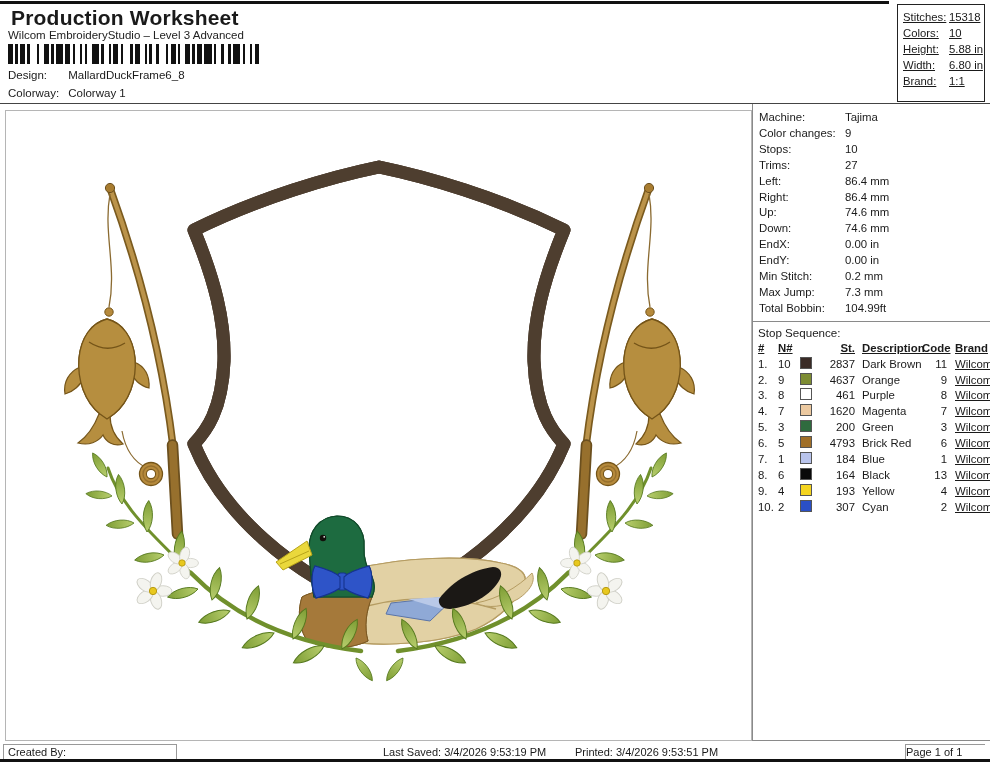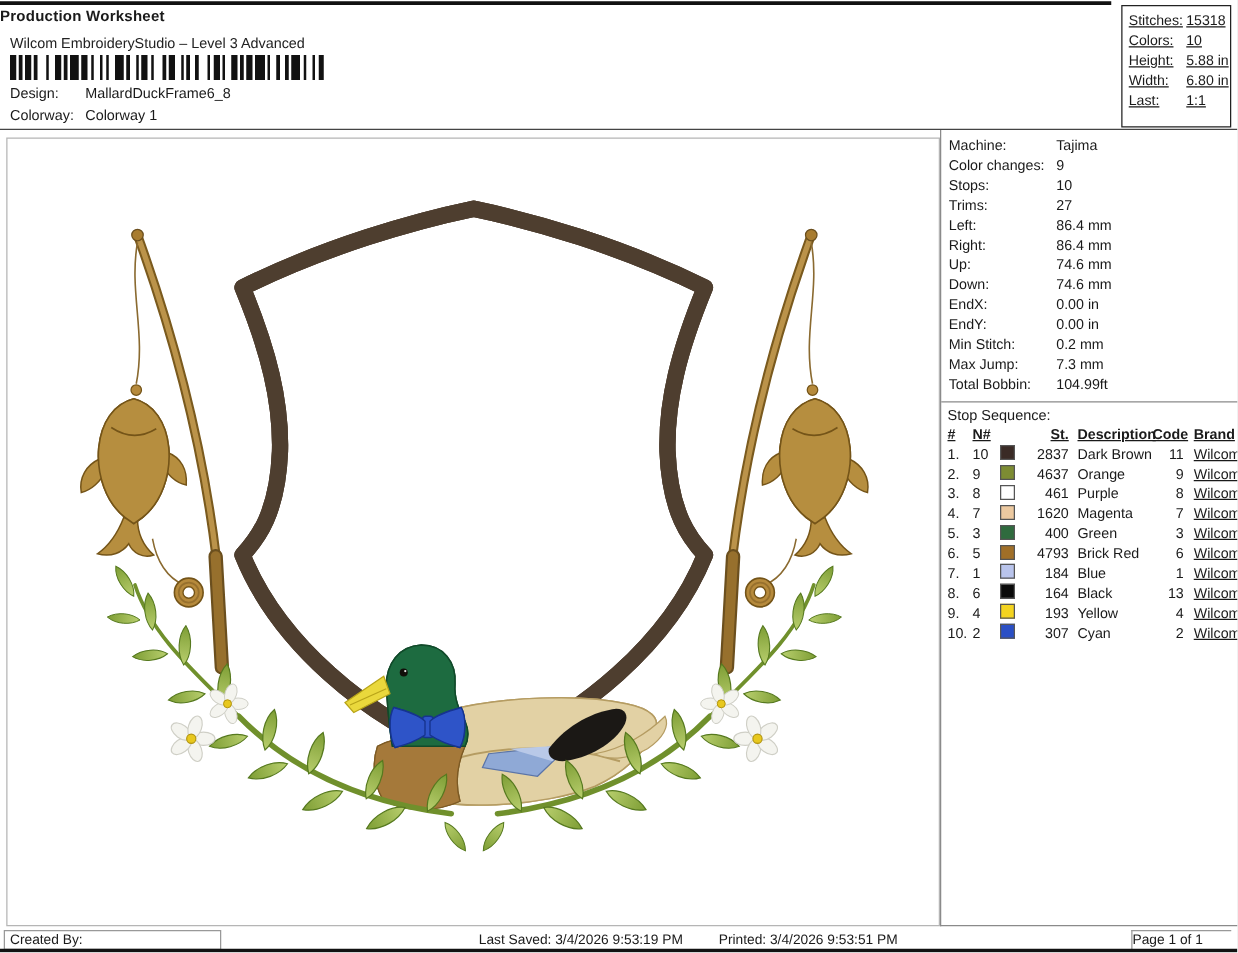--- a/index.html
+++ b/index.html
@@ -1,21 +1,21 @@
 <!DOCTYPE html>
 <html><head>
 <meta charset="utf-8">
 <style>
   html,body{margin:0;padding:0;background:#e8e8e8;}
   .page{position:relative;width:990px;height:762px;background:#ffffff;
         font-family:"Liberation Sans",sans-serif;color:#1a1a1a;overflow:hidden;}
   .abs{position:absolute;}
   
   .topline{left:0;top:1px;width:889px;height:3px;background:#111;}
-  .title{left:0;top:6px;font-size:12px;font-weight:bold;letter-spacing:.2px;}
+  .title{left:11px;top:6px;font-size:21px;font-weight:bold;letter-spacing:.2px;}
   .subtitle{left:8px;top:29px;font-size:11.5px;color:#222;}
   .barcode{left:8px;top:44px;height:20px;display:flex;align-items:stretch;}
   .barcode span{display:block;height:100%;}
   .bc-bar{background:#111;}
   .bc-gap{background:transparent;}
   .kvrow{font-size:11.5px;}
   .kvrow .lbl{display:inline-block;width:57px;}
   .design-row{left:8px;top:69px;}
   .colorway-row{left:8px;top:87px;}
   
@@ -152,21 +152,21 @@
       </div>
       <div class="srow">
         <span class="sl">Height:</span>
         <span class="sv">5.88 in</span>
       </div>
       <div class="srow">
         <span class="sl">Width:</span>
         <span class="sv">6.80 in</span>
       </div>
       <div class="srow">
-        <span class="sl">Last:</span>
+        <span class="sl">Brand:</span>
         <span class="sv">1:1</span>
       </div>
     </div>
 
   <div class="abs hline"></div>
 
   <div class="abs design-area">
     <svg width="745" height="629" viewBox="0 0 745 629" xmlns="http://www.w3.org/2000/svg">
       <defs>
         <linearGradient id="leafG" x1="0" y1="0" x2="1" y2="0">
@@ -398,21 +398,21 @@
             <span class="c-sw"><span class="swatch" style="background: rgb(236, 201, 160); display: inline-block;"></span></span>
             <span class="c-st">1620</span>
             <span class="c-desc">Magenta</span>
             <span class="c-code">7</span>
             <span class="c-brand">Wilcom</span>
           </div>
           <div class="trow">
             <span class="c-num">5.</span>
             <span class="c-n">3</span>
             <span class="c-sw"><span class="swatch" style="background: rgb(47, 107, 62); display: inline-block;"></span></span>
-            <span class="c-st">400</span>
+            <span class="c-st">200</span>
             <span class="c-desc">Green</span>
             <span class="c-code">3</span>
             <span class="c-brand">Wilcom</span>
           </div>
           <div class="trow">
             <span class="c-num">6.</span>
             <span class="c-n">5</span>
             <span class="c-sw"><span class="swatch" style="background: rgb(160, 111, 40); display: inline-block;"></span></span>
             <span class="c-st">4793</span>
             <span class="c-desc">Brick Red</span>

